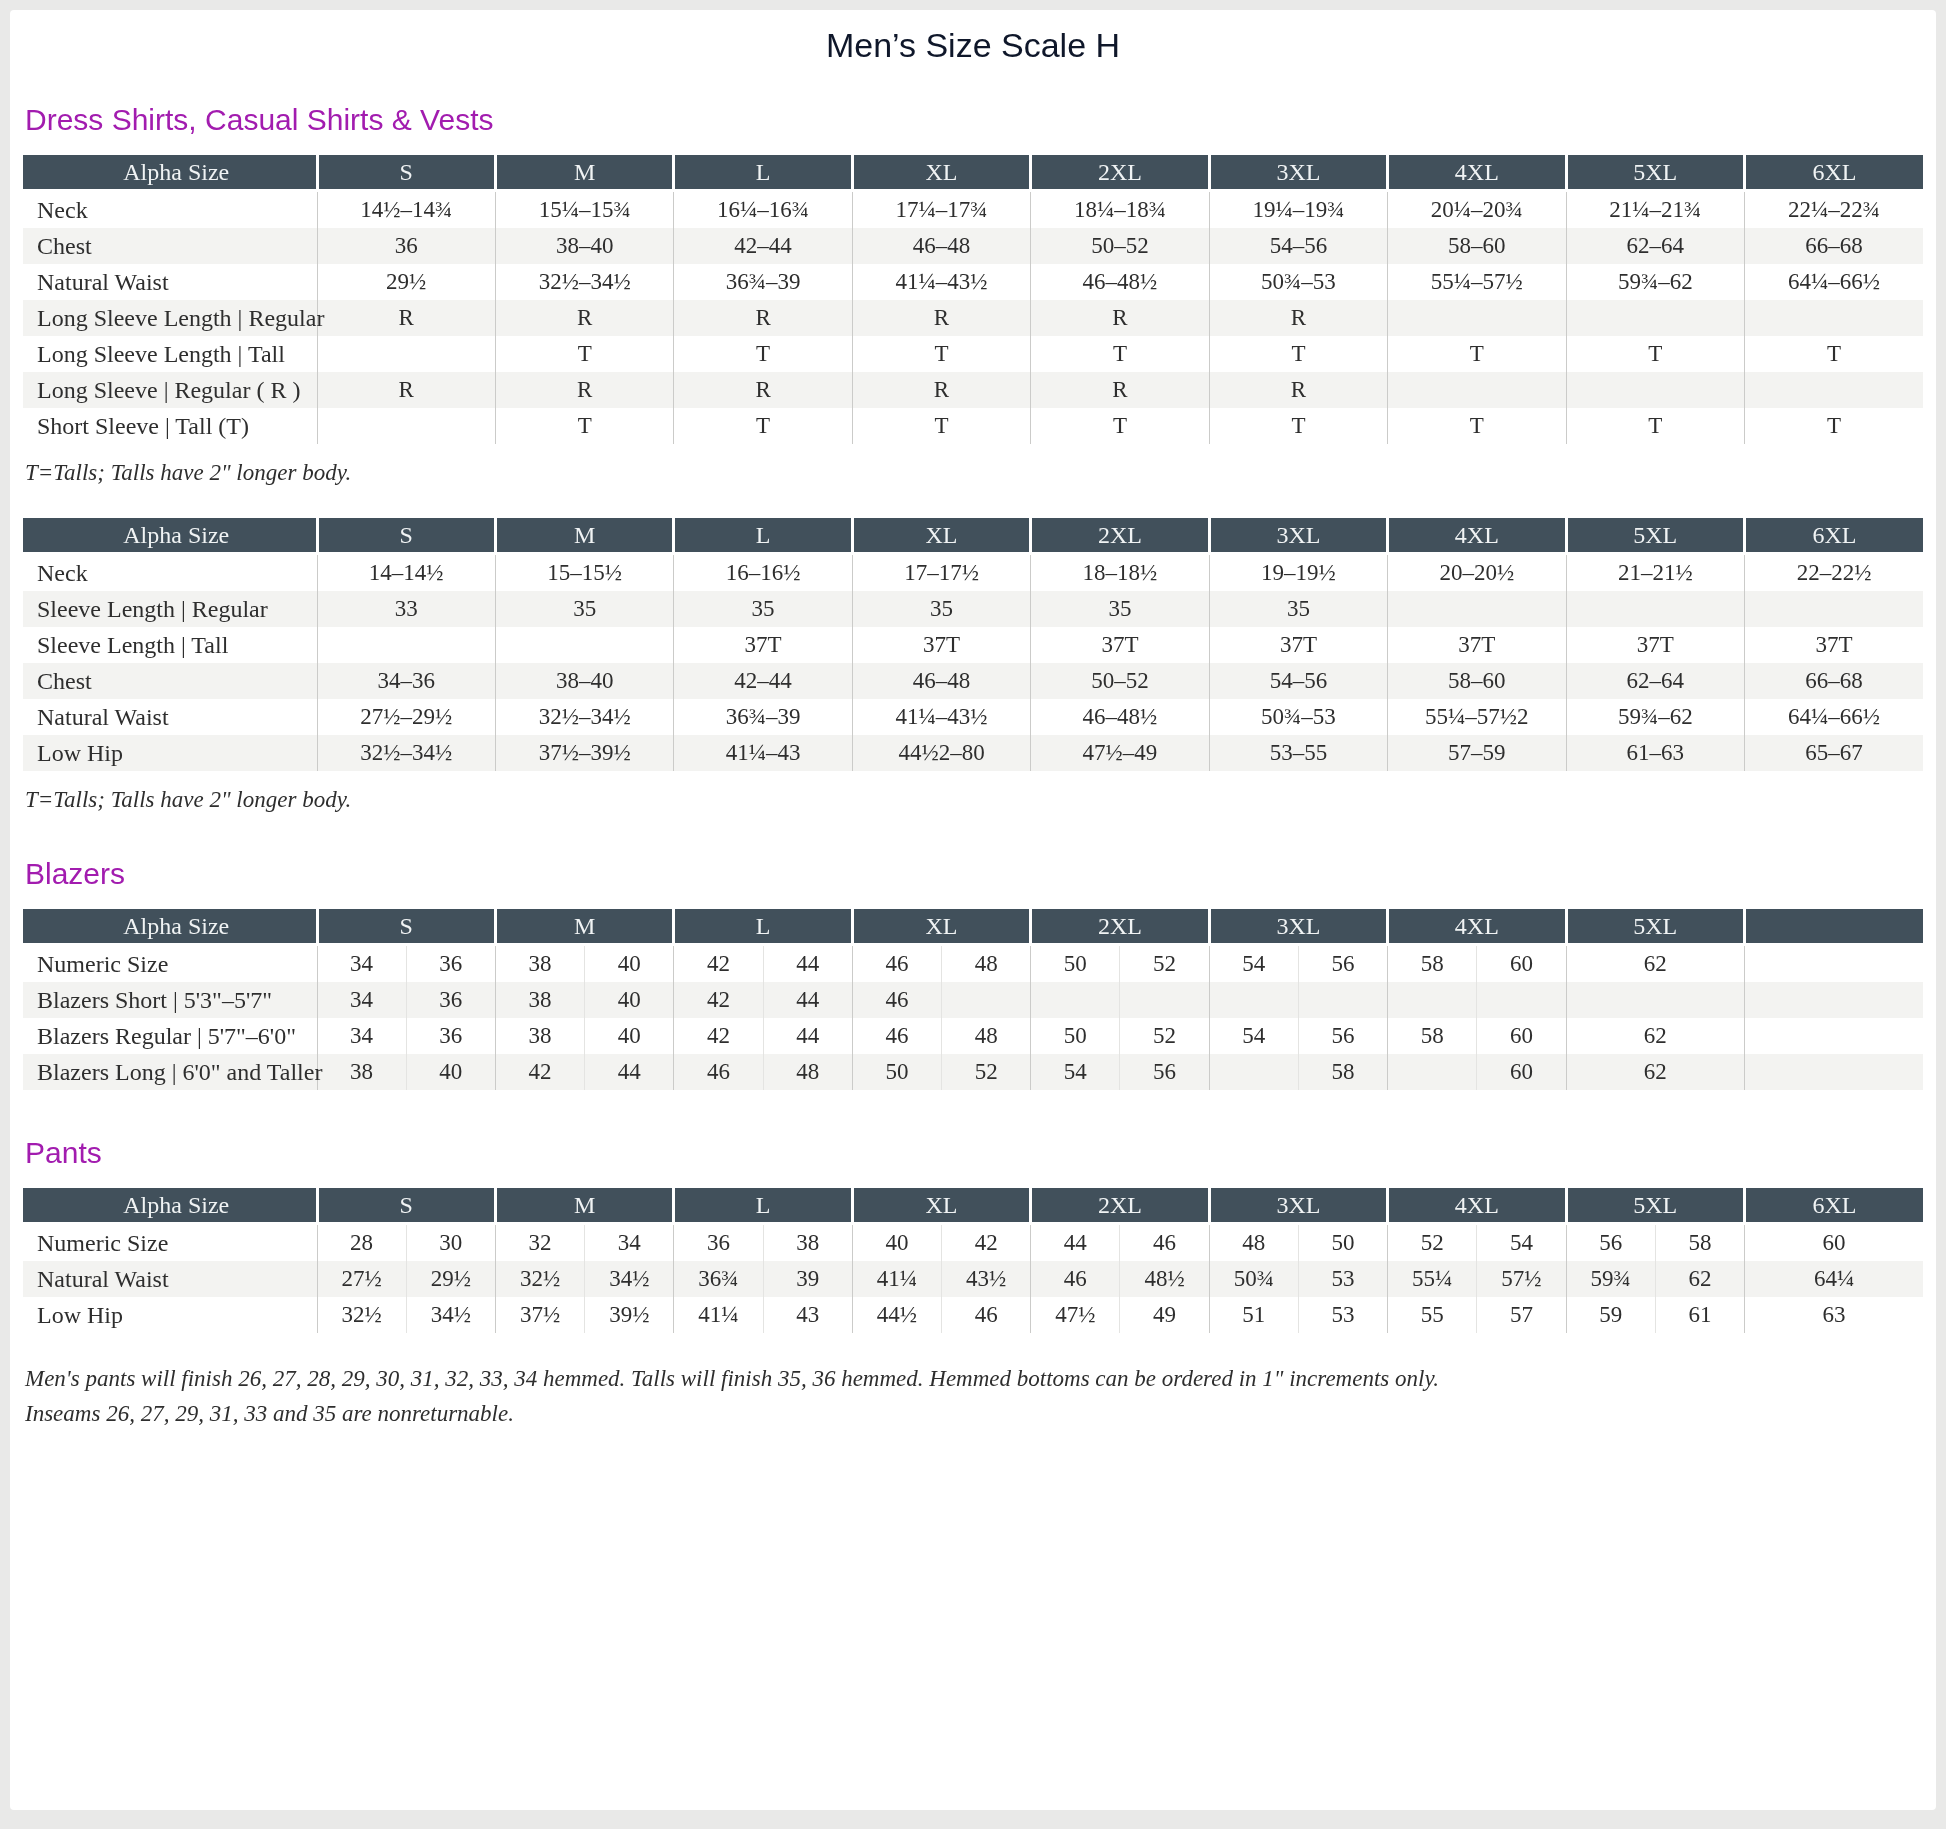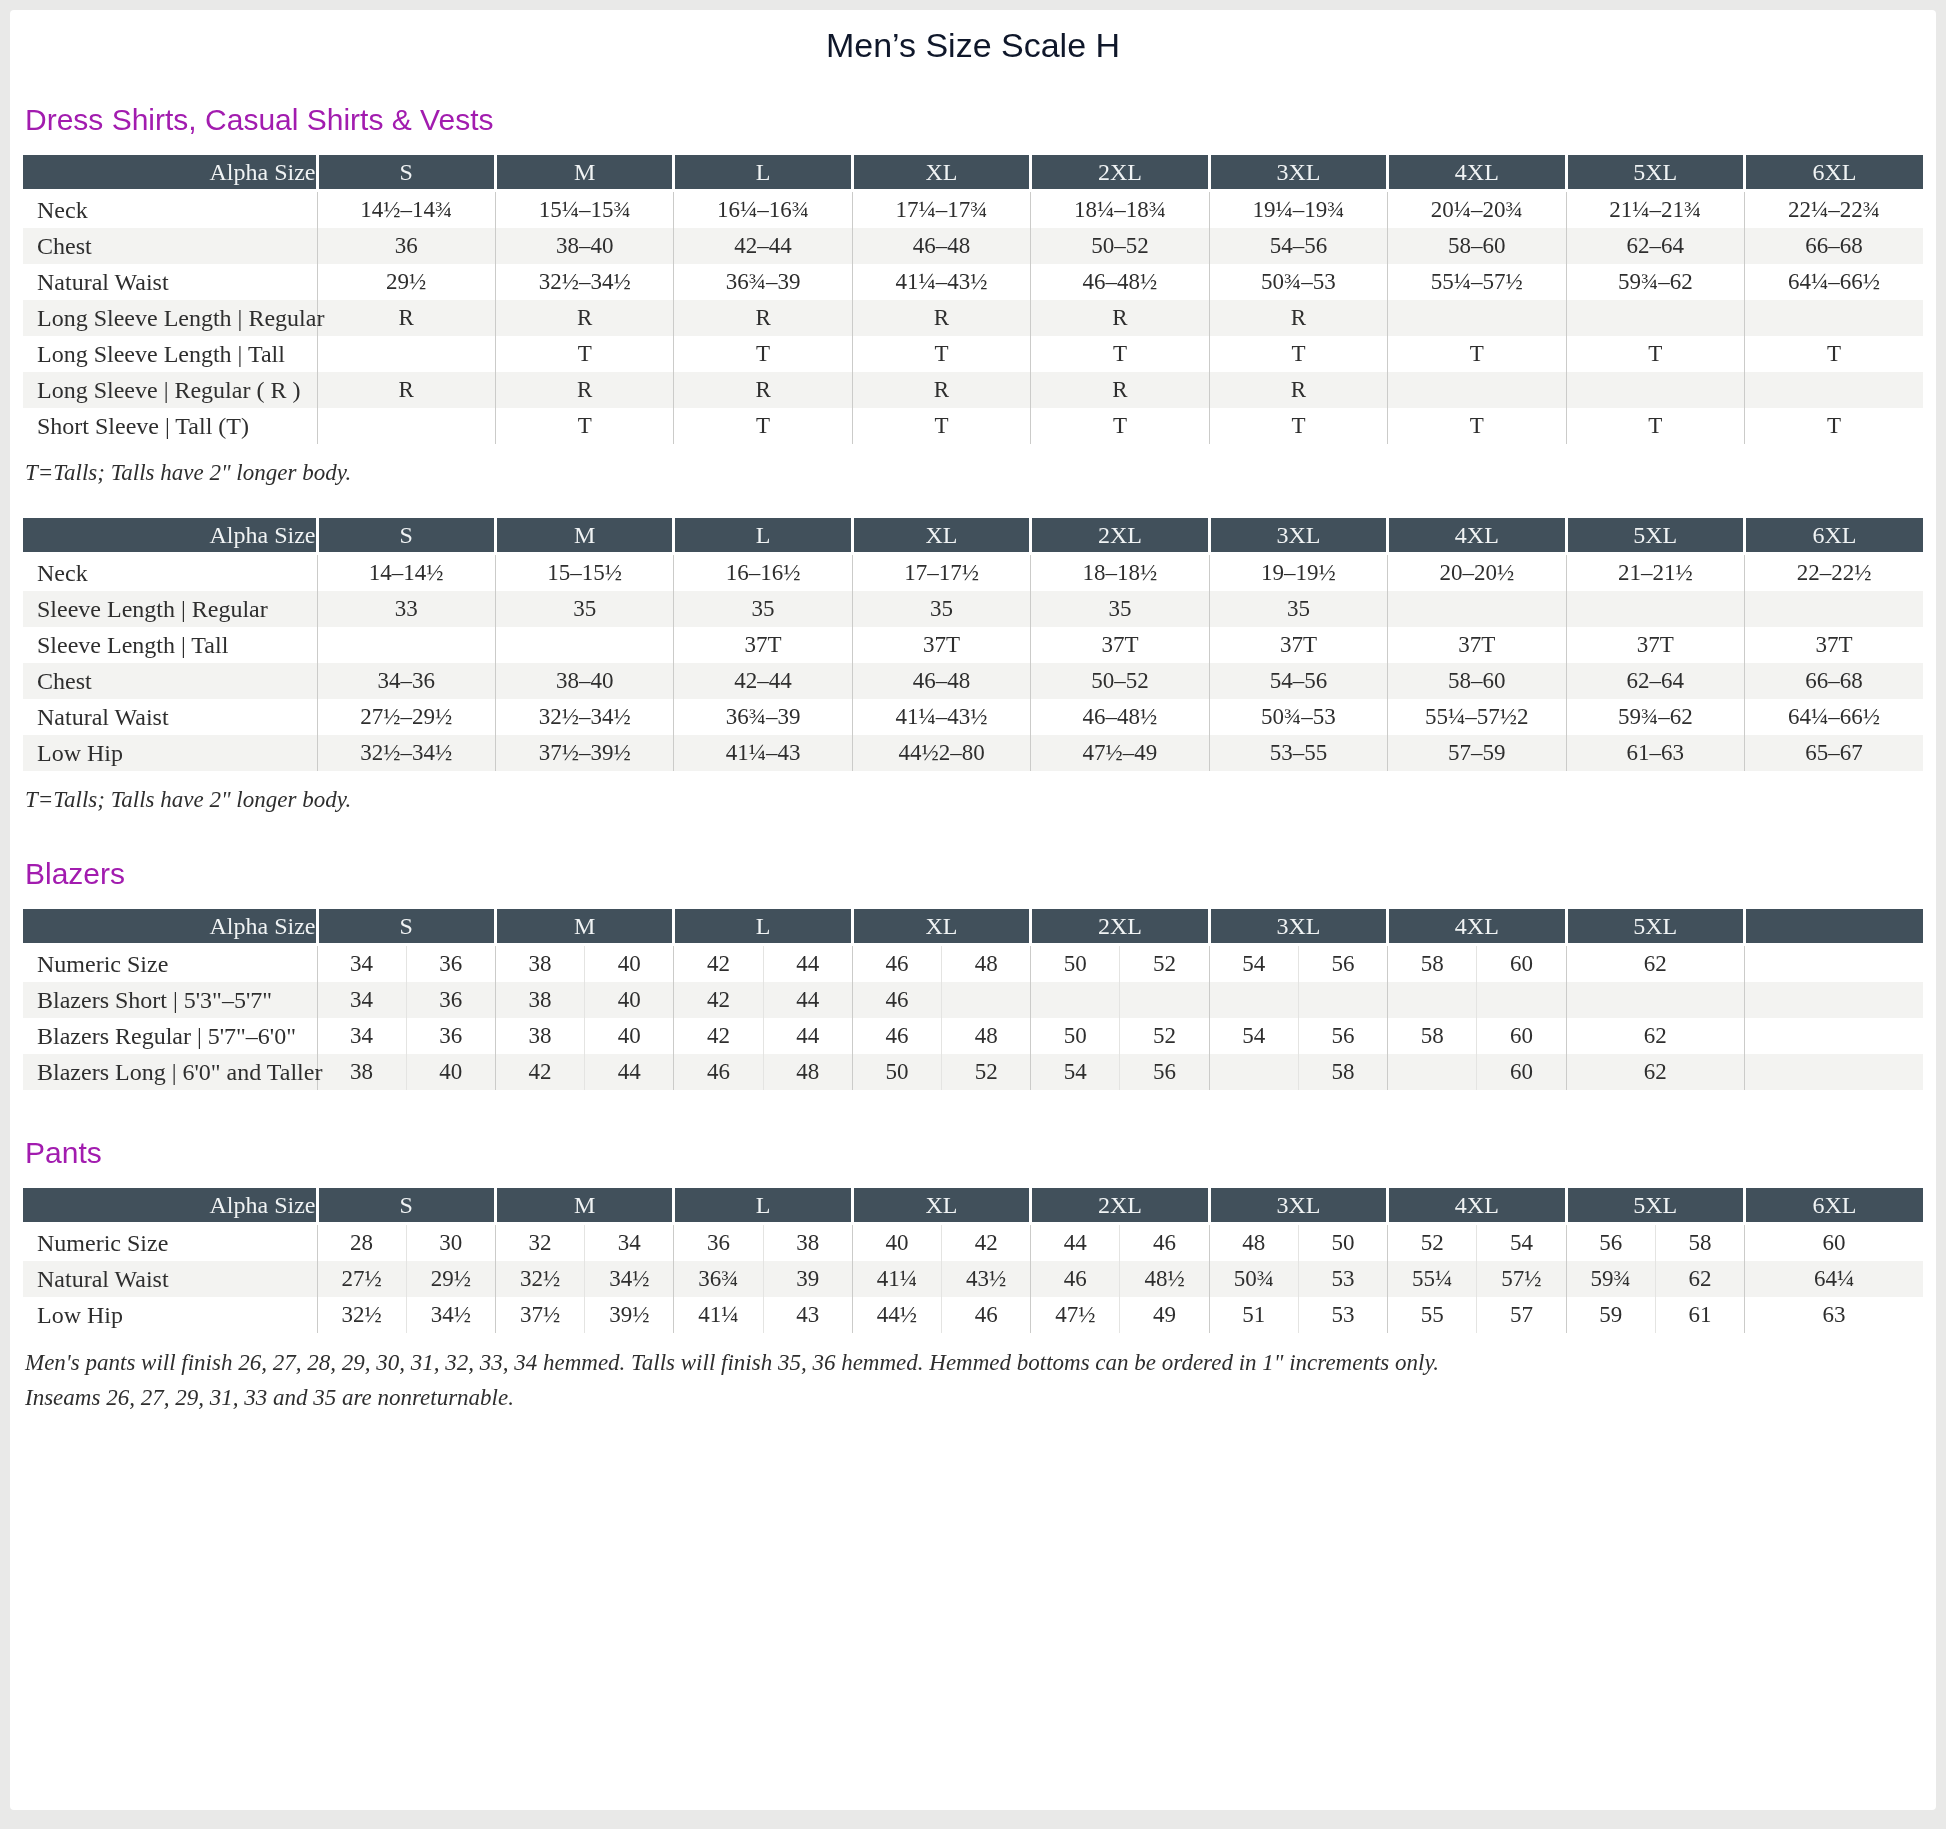--- a/index.html
+++ b/index.html
@@ -50,21 +50,21 @@
     color:#f0f3f4;
     font-weight:normal;
     font-size:24px;
     height:34px;
     text-align:center;
     border-left:3px solid #ffffff;
     border-bottom:3px solid #ffffff;
     padding:0;
   }
   table.size-table th.corner {
-    text-align:right;
+    text-align:center;
     padding-left:14px;
     border-left:none;
   }
   table.size-table tbody td {
     height:36px;
     text-align:center;
     padding:0;
     white-space:nowrap;
   }
   table.size-table td.rowlabel {
@@ -80,21 +80,21 @@
   p.note {
     font-family:"Liberation Serif", serif;
     font-style:italic;
     font-size:23px;
     color:#2e2e2e;
     margin:13px 0 0 2px;
     line-height:1.35;
   }
   p.note:empty { display:none; }
   .footnotes p.note { margin-top:4px; }
-  .footnotes { margin-top:14px; }
+  .footnotes { margin-top:30px; }
 </style>
 </head>
 <body>
 
 <div class="card">
 
   <h1 class="page-title">Men’s Size Scale H</h1>
 
   <section class="sec-shirts">
     <h2 class="section-heading">Dress Shirts, Casual Shirts &amp; Vests</h2>

